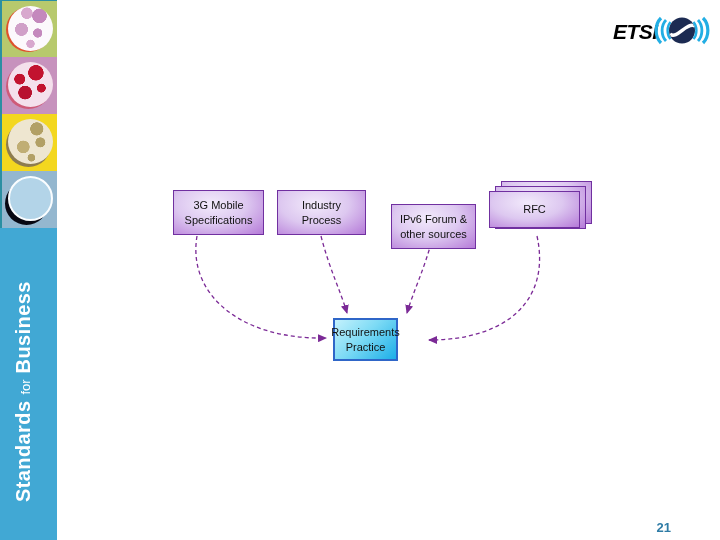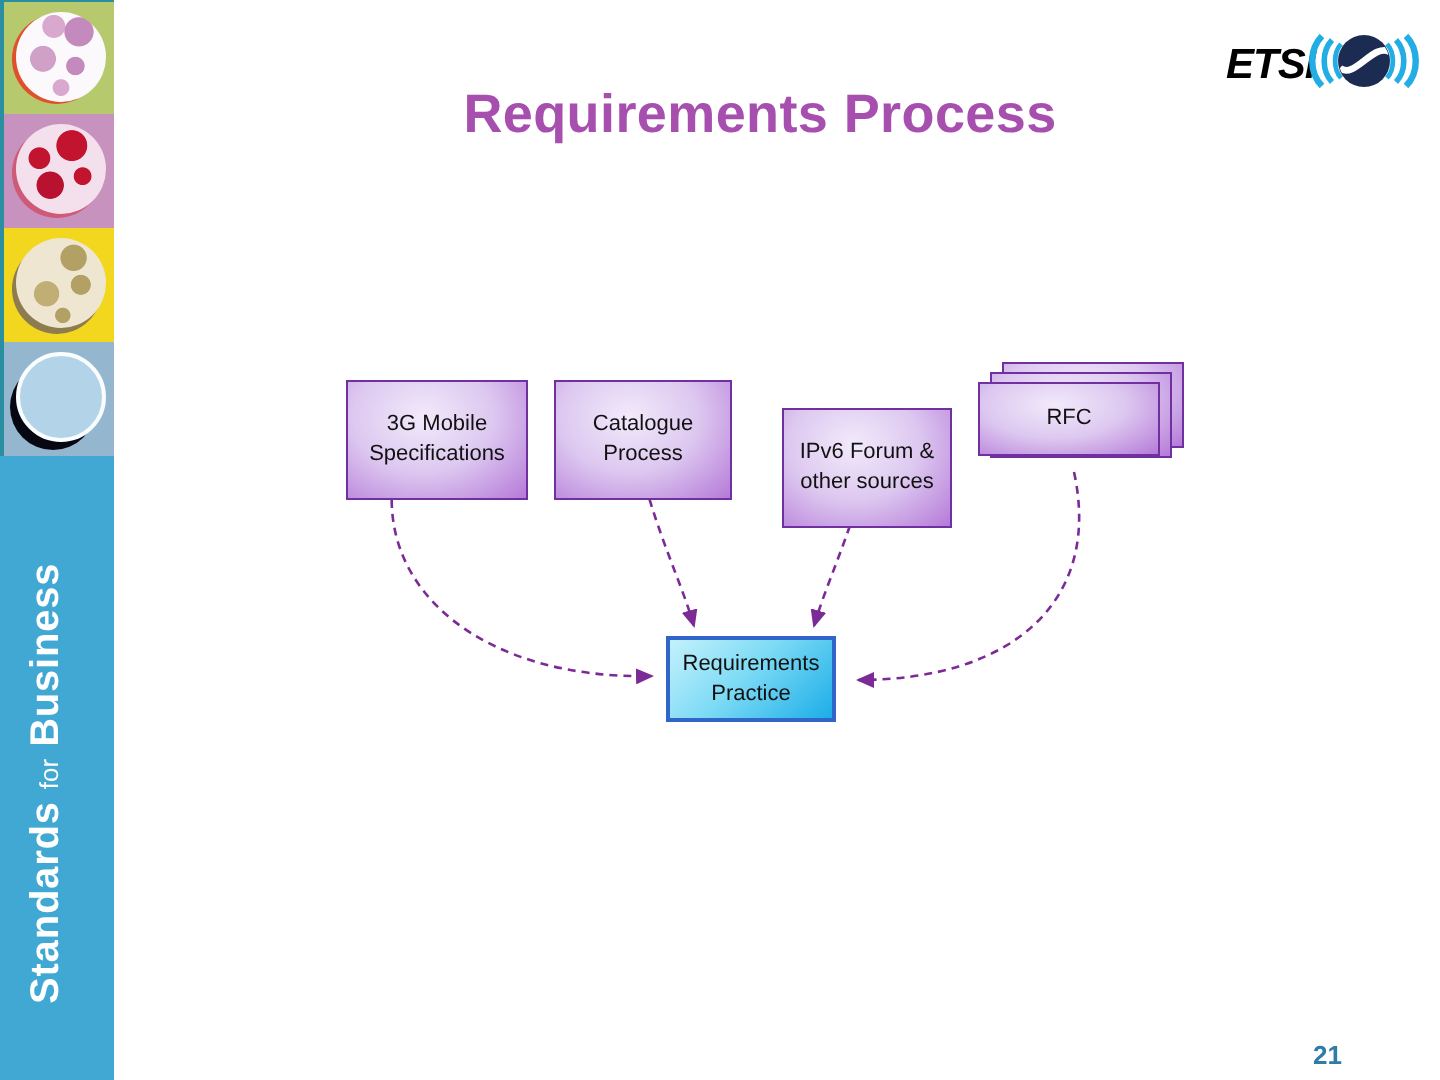--- a/index.html
+++ b/index.html
@@ -51,33 +51,33 @@
   .vtext .vb { font-weight: bold; font-size: 20px; letter-spacing: 0.4px; }
   .vtext .vf { font-weight: normal; font-size: 13px; margin: 0 6px; }
 
   
   .title { position: absolute; left: 120px; top: 42px; width: 520px;
     text-align: center; font-size: 27px; font-weight: bold;
     color: var(--title-color, #a74fae); letter-spacing: 0.2px; }
   .etsi { position: absolute; left: 612px; top: 12px; width: 100px; height: 38px; }
 
   
-  .pbox { position: absolute; width: 91px; height: 60px;
+  .pbox { position: absolute; width: 91px; height: 45px;
     border: 1.5px solid var(--purple-box-border, #7030a0);
     background: radial-gradient(ellipse at 42% 30%, #f2eafb 0%, #ddc8f0 48%, var(--purple-box-fill, #b57ad8) 100%);
     display: flex; flex-direction: column; align-items: center; justify-content: center;
     font-size: 11px; line-height: 1.32; color: #111; text-align: center; }
   .box1 { left: 173px; top: 190px; }
   .box2 { left: 277px; top: 190px; width: 89px; }
   .box3 { left: 391px; top: 204px; width: 85px; }
   .rfc-l3    { left: 501px; top: 181px; height: 43px; }
   .rfc-l2    { left: 495px; top: 186px; height: 43px; }
   .rfc-front { left: 489px; top: 191px; height: 37px; }
 
-  .cbox { position: absolute; left: 333px; top: 318px; width: 85px; height: 43px;
+  .cbox { position: absolute; left: 333px; top: 318px; width: 65px; height: 43px;
     border: 2.5px solid var(--catalogue-border, #2f66c8);
     background: linear-gradient(135deg, #c4f1fc 0%, #7edbf5 45%, var(--catalogue-fill, #1caee8) 100%);
     display: flex; flex-direction: column; align-items: center; justify-content: center;
     font-size: 11px; line-height: 1.3; color: #111; text-align: center; }
 
   .arrows { position: absolute; left: 0; top: 0; width: 720px; height: 540px; pointer-events: none; }
   .arrows path.conn { fill: none; stroke: var(--arrow-color, #7b2a96);
     stroke-width: 1.3; stroke-dasharray: 4 3; }
   .arrows marker path { fill: var(--arrow-color, #7b2a96); }
 
@@ -101,21 +101,20 @@
     </div>
     <div class="tile t4">
       <div class="globe g4"></div>
     </div>
     <div class="strip"></div>
     <div class="vtext">
       <span class="vb">Standards</span><span class="vf">for</span><span class="vb">Business</span>
     </div>
   </aside>
 
-  <h1 class="title">Requirements Process</h1>
 
   <div class="etsi">
     <svg viewBox="0 0 100 38" width="100" height="38">
       <defs>
         <clipPath id="sc">
             <circle cx="70" cy="18.5" r="12.6"></circle>
           </clipPath>
       </defs>
       <text x="1" y="27" font-size="21" font-weight="bold" font-style="italic" fill="#000" letter-spacing="-0.5" font-family="Liberation Sans, sans-serif">ETSI</text>
       <g stroke="var(--logo-wave-color, #22aee4)" fill="none">
@@ -146,21 +145,21 @@
       <path class="conn" d="M433,236 C425,268 413,292 407,313" marker-end="url(#ah)"></path>
       <path class="conn" d="M537,236 C551,300 507,340 429,340" marker-end="url(#ah)"></path>
     </svg>
 
     <div class="pbox box1">
       <span>3G Mobile</span>
       <span>Specifications</span>
     </div>
 
     <div class="pbox box2">
-      <span>Catalogue</span>
+      <span>Industry</span>
       <span>Process</span>
     </div>
 
     <div class="pbox box3">
       <span>IPv6 Forum &amp;</span>
       <span>other sources</span>
     </div>
 
     <div>
       <div class="pbox rfc-l3"></div>

